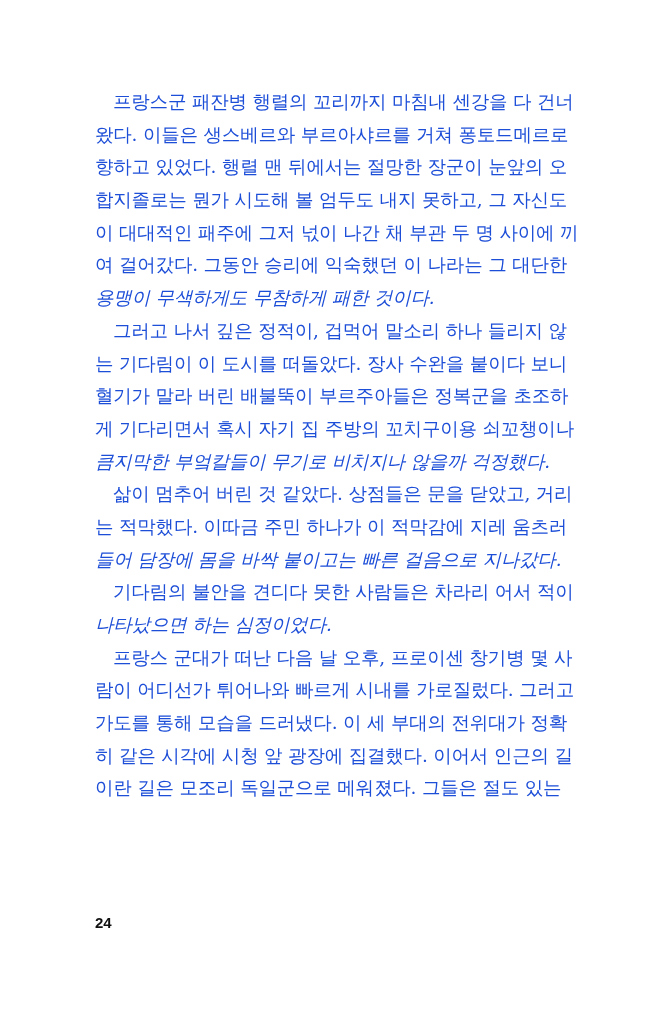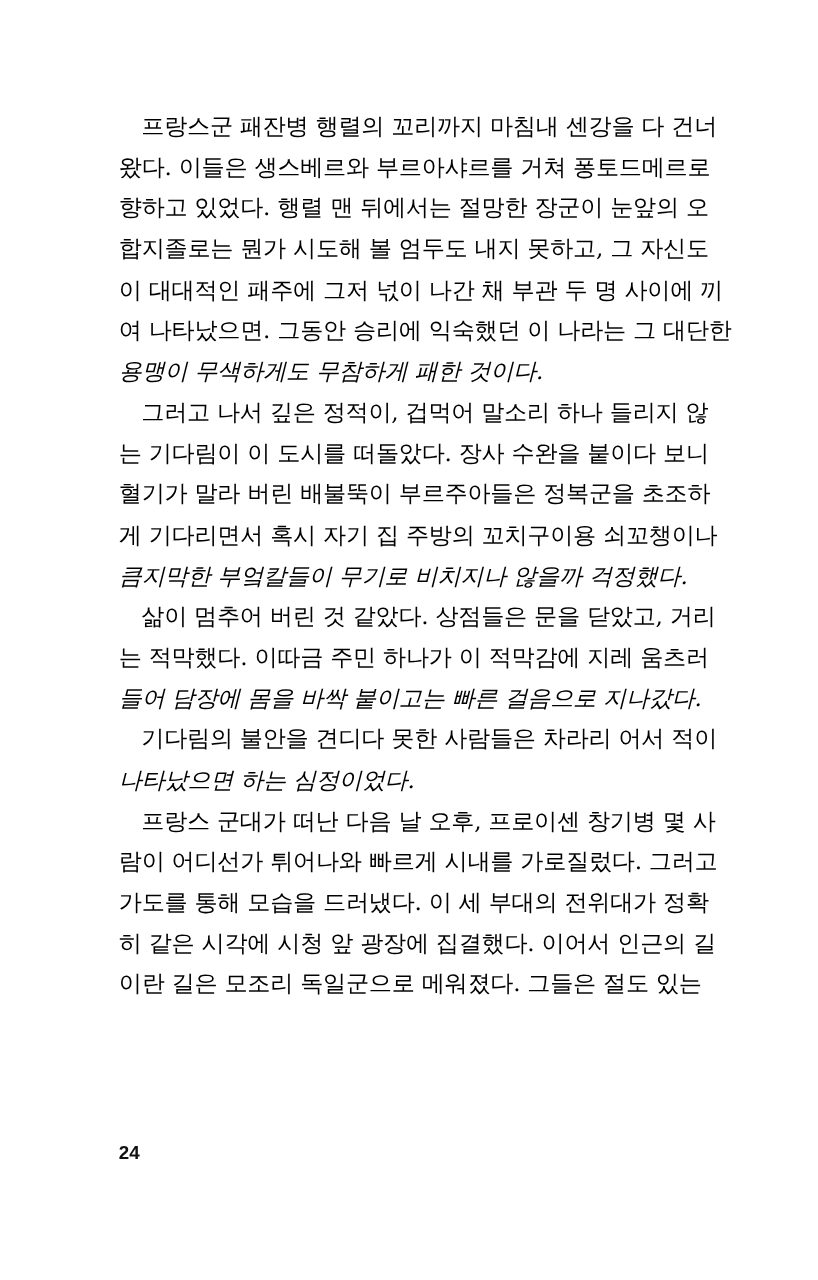--- a/index.html
+++ b/index.html
@@ -1,41 +1,41 @@
 <!DOCTYPE html>
 <html><head>
   <meta charset="utf-8">
   <style>
     html, body { margin: 0; padding: 0; background: #ffffff; }
     body { width: 654px; height: 1024px; position: relative; overflow: hidden; }
     .page {
       position: absolute; left: 95px; top: 86px; width: 462px;
       font-family: "DejaVu Serif", "Liberation Serif", serif;
-      color: #000000; font-size: 18.5px; line-height: 32.7px;
+      color: #1d4ed8; font-size: 18.5px; line-height: 32.7px;
       letter-spacing: -0.2px;
     }
     .line { display: block; white-space: nowrap; text-align: justify; text-align-last: justify; height: 32.7px; }
     .line.indent { padding-left: 18px; }
     .line.last { text-align-last: left; font-style: italic; }
     .page-number {
       position: absolute; left: 95px; top: 914px;
       font-family: "Liberation Sans", sans-serif; font-weight: bold;
       font-size: 15px; color: #111;
     }
   </style>
 </head>
 <body>
 
 <div class="page" id="page-body">
     <span class="line indent">프랑스군 패잔병 행렬의 꼬리까지 마침내 센강을 다 건너</span>
     <span class="line">왔다. 이들은 생스베르와 부르아샤르를 거쳐 퐁토드메르로</span>
     <span class="line">향하고 있었다. 행렬 맨 뒤에서는 절망한 장군이 눈앞의 오</span>
     <span class="line">합지졸로는 뭔가 시도해 볼 엄두도 내지 못하고, 그 자신도</span>
     <span class="line">이 대대적인 패주에 그저 넋이 나간 채 부관 두 명 사이에 끼</span>
-    <span class="line">여 나타났으면. 그동안 승리에 익숙했던 이 나라는 그 대단한</span>
+    <span class="line">여 걸어갔다. 그동안 승리에 익숙했던 이 나라는 그 대단한</span>
     <span class="line last">용맹이 무색하게도 무참하게 패한 것이다.</span>
     <span class="line indent">그러고 나서 깊은 정적이, 겁먹어 말소리 하나 들리지 않</span>
     <span class="line">는 기다림이 이 도시를 떠돌았다. 장사 수완을 붙이다 보니</span>
     <span class="line">혈기가 말라 버린 배불뚝이 부르주아들은 정복군을 초조하</span>
     <span class="line">게 기다리면서 혹시 자기 집 주방의 꼬치구이용 쇠꼬챙이나</span>
     <span class="line last">큼지막한 부엌칼들이 무기로 비치지나 않을까 걱정했다.</span>
     <span class="line indent">삶이 멈추어 버린 것 같았다. 상점들은 문을 닫았고, 거리</span>
     <span class="line">는 적막했다. 이따금 주민 하나가 이 적막감에 지레 움츠러</span>
     <span class="line last">들어 담장에 몸을 바싹 붙이고는 빠른 걸음으로 지나갔다.</span>
     <span class="line indent">기다림의 불안을 견디다 못한 사람들은 차라리 어서 적이</span>

